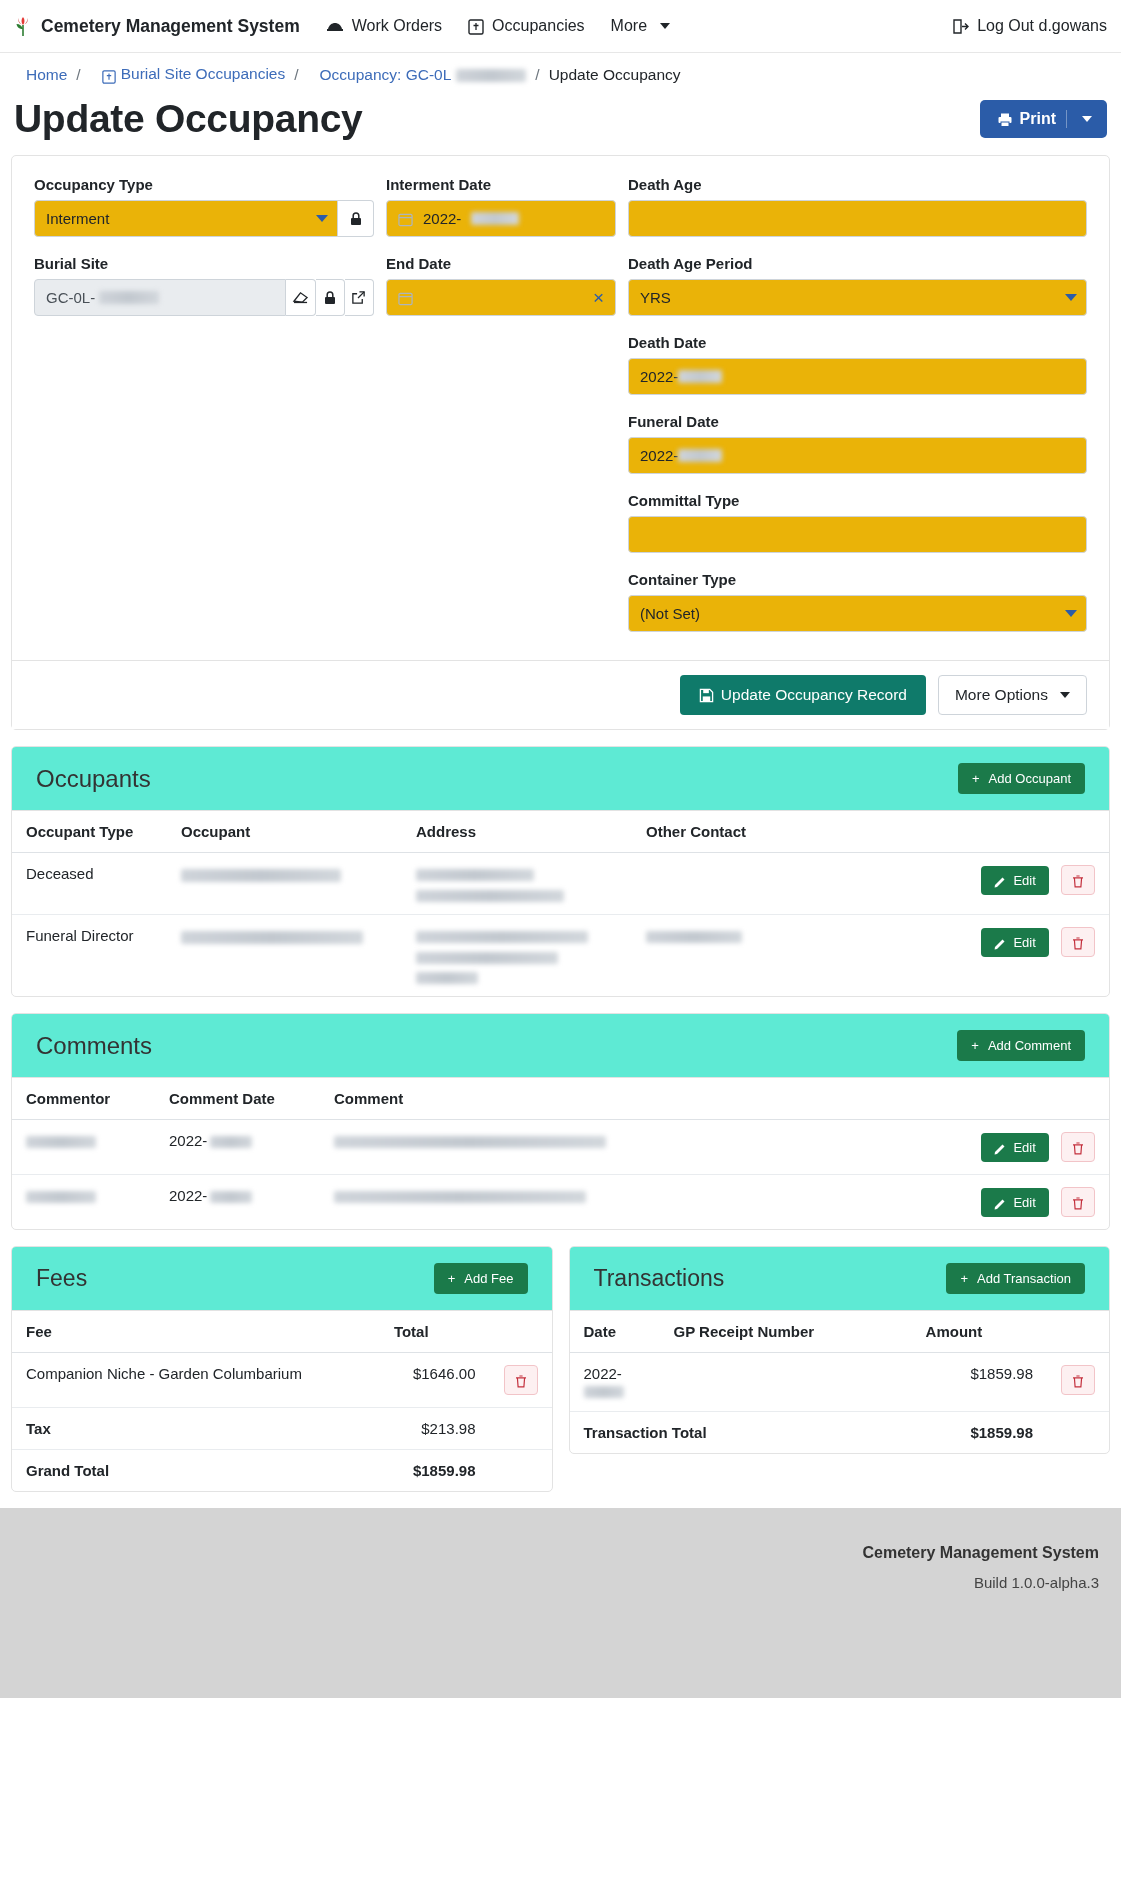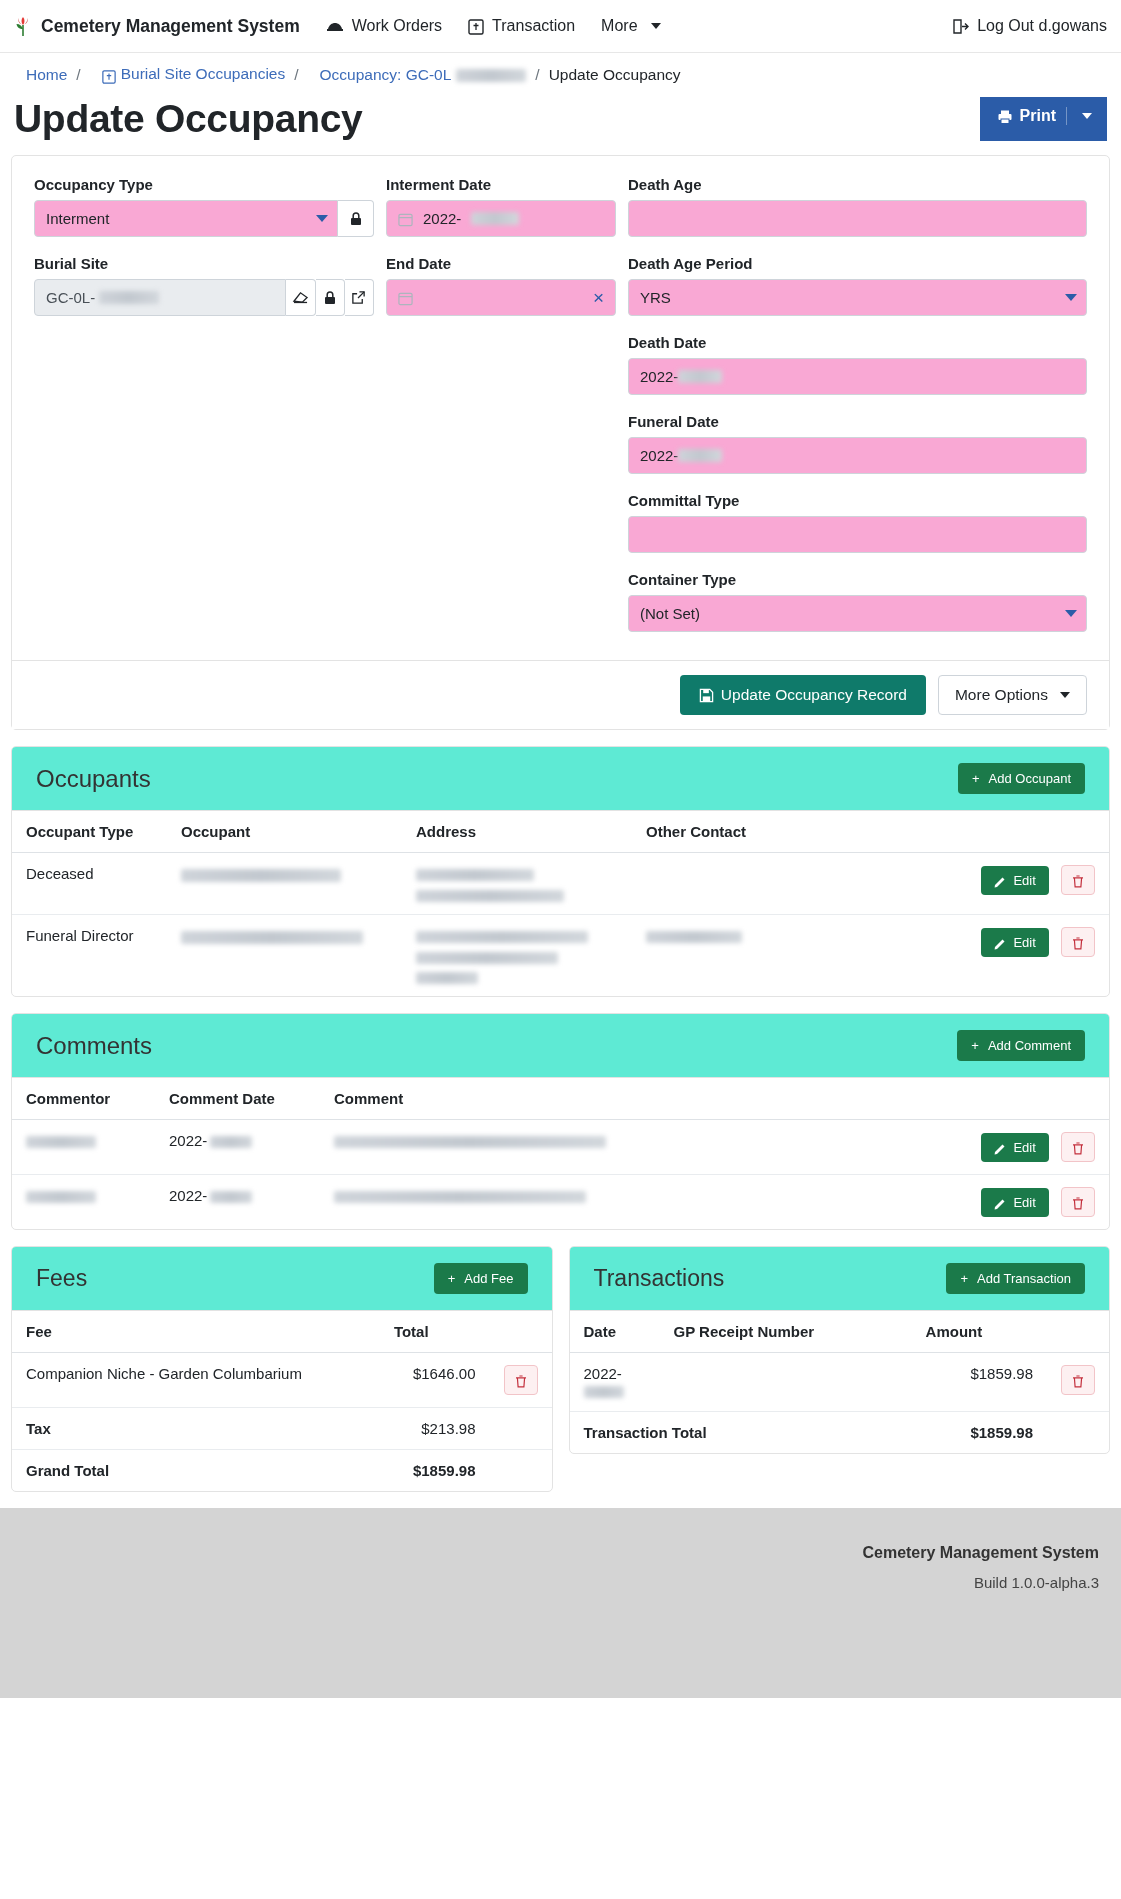--- a/index.html
+++ b/index.html
@@ -72,22 +72,22 @@
     border: 1px solid transparent;
     border-radius: 4px;
     font-size: 15px;
     cursor: pointer;
     display: inline-flex; align-items: center; justify-content: center;
     gap: 7px;
   }
   .btn-print {
     margin-left: auto;
     background: #2b5ca8; color: #fff;
-    padding: 9px 14px 15px 16px; font-weight: bold; font-size: 16px;
-    border-radius: 0;
+    padding: 9px 14px 9px 16px; font-weight: bold; font-size: 16px;
+    border-radius: 5px;
   }
   .btn-print .divider {
     width: 1px; height: 18px; background: rgba(255,255,255,.35); margin: 0 3px;
   }
 
   
   .card {
     margin: 0 11px 16px 11px;
     border: 1px solid #e3e3e3;
     border-radius: 5px;
@@ -132,21 +132,21 @@
   }
   .ctrl-row { display: flex; align-items: stretch; }
   .inp {
     height: 37px;
     border: 1px solid #ced4da;
     border-radius: 4px;
     padding: 6px 11px;
     font-size: 15px;
     font-family: "Liberation Sans", sans-serif;
     color: #212529;
-    background: #f9a8d4;
+    background: #eab308;
     width: 100%;
     display: flex; align-items: center;
   }
   .inp.sel {
     justify-content: space-between;
     padding-right: 9px;
   }
   .inp.disabled { background: #e9ecef; color: #495057; }
   .chev {
     width: 0; height: 0;
@@ -260,21 +260,21 @@
       <span>Work Orders</span>
     </a>
 
     <a class="nav-link">
       <span>
         <svg width="16" height="16" viewBox="0 0 16 16" class="svg-ico">
           <rect x="1" y="1" width="14" height="14" rx="1.5" fill="none" stroke="#212529" stroke-width="1.4"></rect>
           <path d="M8 4 v7 M5.5 6.5 h5" stroke="#212529" stroke-width="1.3"></path>
         </svg>
       </span>
-      <span>Transaction</span>
+      <span>Occupancies</span>
     </a>
 
     <a class="nav-link">
       <span>More</span>
       <span class="caret-down"></span>
     </a>
 
     <div class="nav-right">
       <a class="nav-link" style="margin-right:0;">
         <span>

